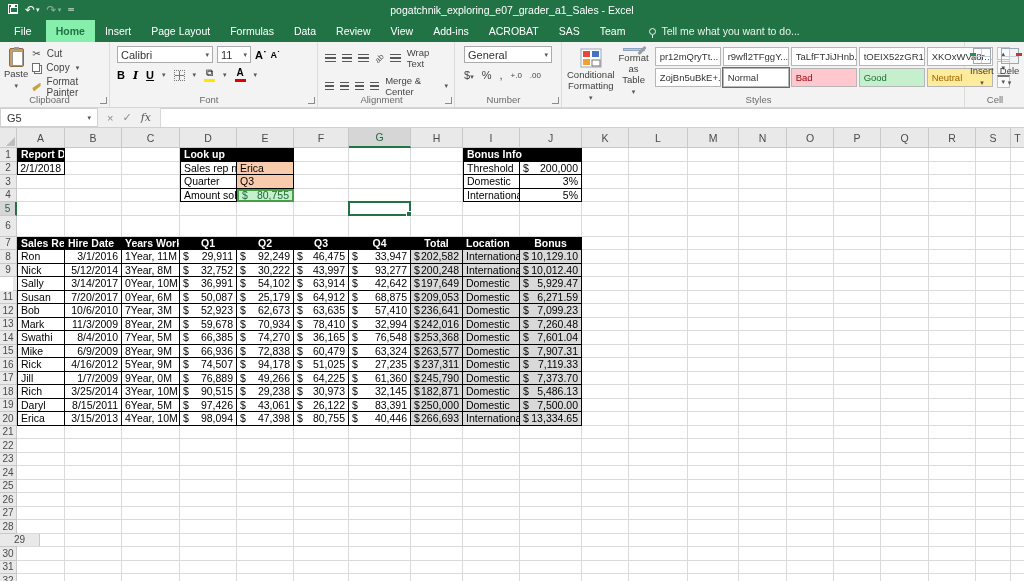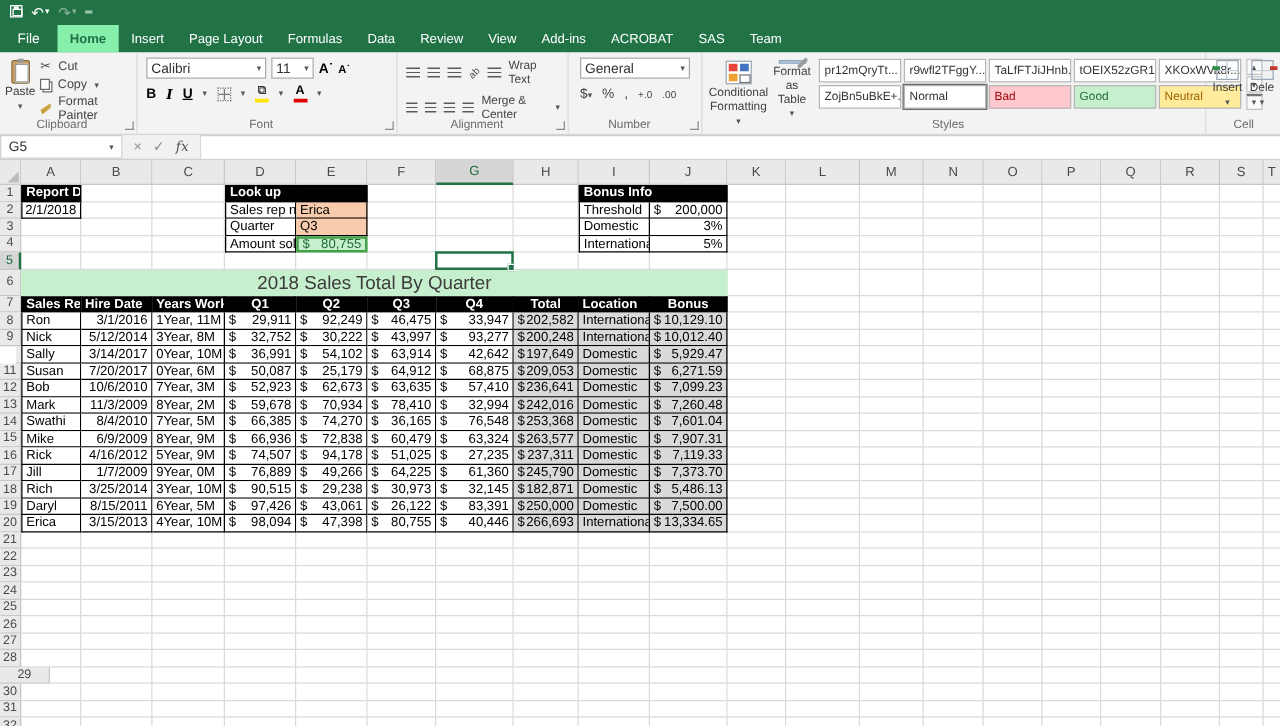--- a/index.html
+++ b/index.html
@@ -97,37 +97,42 @@
 
 <div class="app">
 
   <div class="titlebar">
     <div class="qat">
       <span class="qbtn"><span class="saveicon"></span></span>
       <span class="qbtn">↶<i class="dd">▾</i></span>
       <span class="qbtn dim">↷<i class="dd">▾</i></span>
       <span class="qbtn" style="font-size:8px;">═</span>
     </div>
+    <div class="wtitle">pogatchnik_exploring_e07_grader_a1_Sales - Excel</div>
   </div>
 
   <div class="tabrow">
     <span class="ftab">File</span>
     <span id="tabs-container" style="display:flex;">
         <span class="tab active">Home</span>
         <span class="tab">Insert</span>
         <span class="tab">Page Layout</span>
         <span class="tab">Formulas</span>
         <span class="tab">Data</span>
         <span class="tab">Review</span>
         <span class="tab">View</span>
         <span class="tab">Add-ins</span>
         <span class="tab">ACROBAT</span>
         <span class="tab">SAS</span>
         <span class="tab">Team</span>
       </span>
+    <span class="tellme">
+      <i class="bulb"></i>
+      <span>Tell me what you want to do...</span>
+    </span>
   </div>
 
   <div class="ribbon">
 
     <div class="grp" style="left:0;width:110px;">
       <div style="display:flex;padding:2px 2px 0 4px;gap:4px;">
         <span class="bigbtn">
           <span class="clipicon"></span>
           <span>Paste</span>
             <span class="dda">▾</span>
@@ -1020,21 +1025,20 @@
       <div class="ccell " style="left: 520px; top: 33.5px; width: 62px; height: 13.5px;">
         <span class="money">
           <span>$</span>
           <span>200,000</span>
         </span>
       </div>
       <div class="ccell bl" style="left: 463px; top: 47px; width: 57px; height: 13.5px;">Domestic</div>
       <div class="ccell right" style="left: 520px; top: 47px; width: 62px; height: 13.5px;">3%</div>
       <div class="ccell bl" style="left: 463px; top: 60.5px; width: 57px; height: 13.5px;">International</div>
       <div class="ccell right" style="left: 520px; top: 60.5px; width: 62px; height: 13.5px;">5%</div>
-      <div class="ccell banner" style="left: 17px; top: 87.5px; width: 565px; height: 21px;">2018 Sales Total By Quarter</div>
       <div class="ccell hdr-black bl" style="left: 17px; top: 108.5px; width: 48px; height: 13.5px;">Sales Rep</div>
       <div class="ccell hdr-black" style="left: 65px; top: 108.5px; width: 57px; height: 13.5px;">Hire Date</div>
       <div class="ccell hdr-black" style="left: 122px; top: 108.5px; width: 58px; height: 13.5px;">Years Worked</div>
       <div class="ccell hdr-black center" style="left: 180px; top: 108.5px; width: 57px; height: 13.5px;">Q1</div>
       <div class="ccell hdr-black center" style="left: 237px; top: 108.5px; width: 57px; height: 13.5px;">Q2</div>
       <div class="ccell hdr-black center" style="left: 294px; top: 108.5px; width: 55px; height: 13.5px;">Q3</div>
       <div class="ccell hdr-black center" style="left: 349px; top: 108.5px; width: 62px; height: 13.5px;">Q4</div>
       <div class="ccell hdr-black center" style="left: 411px; top: 108.5px; width: 52px; height: 13.5px;">Total</div>
       <div class="ccell hdr-black" style="left: 463px; top: 108.5px; width: 57px; height: 13.5px;">Location</div>
       <div class="ccell hdr-black center" style="left: 520px; top: 108.5px; width: 62px; height: 13.5px;">Bonus</div>

